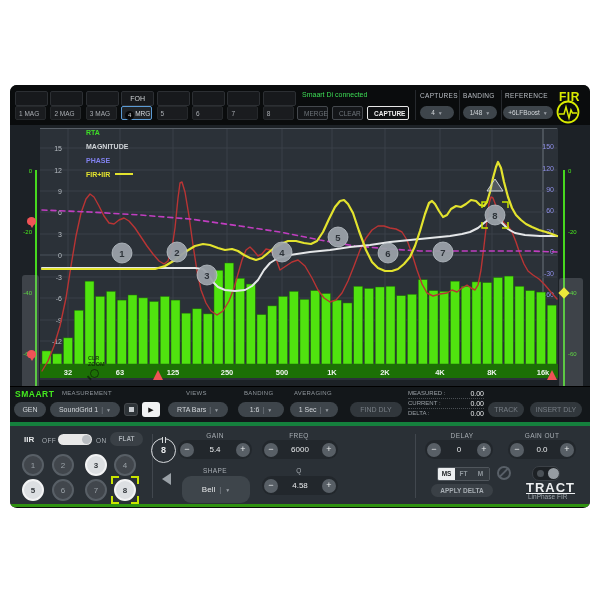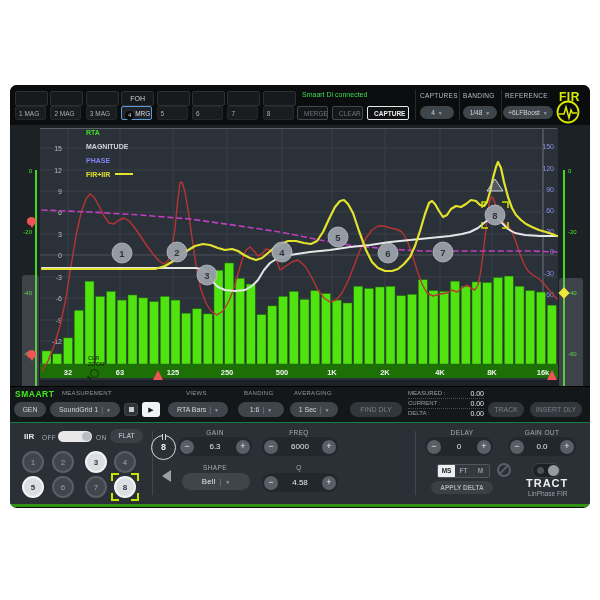--- a/index.html
+++ b/index.html
@@ -47,53 +47,53 @@
   .pill .arr{font-size:5px;color:#9aa0a6;}
   .pill .div{color:#7c838a;font-size:7px;}
   .sq-btn{position:absolute;top:16px;width:14px;height:13px;background:#2e3438;border-radius:3px;border:1px solid #44484c;box-sizing:border-box;}
   .sq-btn .stop{width:5px;height:5px;background:#c7ccd0;margin:2.5px auto;}
   .play-btn{position:absolute;top:15px;width:18px;height:15px;background:#f0f2f3;border-radius:3px;color:#111;font-size:7px;text-align:center;line-height:15px;}
   .meas-block{position:absolute;left:398px;top:2px;width:76px;}
   .meas-row{display:flex;justify-content:space-between;font-size:6px;color:#9aa0a6;border-bottom:1px dotted #4a4f54;padding:1px 0;}
   .meas-row .val{color:#e8eaec;font-size:7px;}
   .meas-row:last-child{border-bottom:none;}
   
-  .panel{position:absolute;left:0;top:337px;width:580px;height:81px;background:#2a3036;border-top:1px solid #15803d;}
+  .panel{position:absolute;left:0;top:337px;width:580px;height:81px;background:#2a3036;border-top:4px solid #15803d;}
   .panel .vdiv{position:absolute;top:8px;width:1px;height:64px;background:#41474e;}
   .p-label{position:absolute;font-size:6.5px;color:#a7adb3;letter-spacing:.4px;}
   .iir-label{position:absolute;left:14px;top:9px;font-size:8px;font-weight:bold;color:#e6e8ea;}
   .toggle{position:absolute;left:48px;top:8px;width:34px;height:11px;border-radius:6px;background:#e8e8e8;}
   .toggle .knob{position:absolute;right:1px;top:1px;width:9px;height:9px;border-radius:50%;background:#b9bdc1;}
   .flat-btn{position:absolute;left:100px;top:6px;width:33px;height:14px;border-radius:8px;background:#3a4046;color:#a7adb3;font-size:6.5px;font-weight:bold;text-align:center;line-height:14px;}
   .band-btn{position:absolute;width:22px;height:22px;border-radius:50%;box-sizing:border-box;font-size:8px;text-align:center;line-height:19px;}
   .band-btn.off{background:#41464c;border:2px solid #585f66;color:#9aa1a7;}
   .band-btn.on{background:#dcdfe2;border:2px solid #f2f3f4;color:#33383d;font-weight:bold;}
   .bracket{position:absolute;width:28px;height:28px;}
   .bracket i{position:absolute;width:6px;height:6px;border:0 solid #c9e400;}
   .bracket i:nth-child(1){left:0;top:0;border-left-width:2px;border-top-width:2px;}
   .bracket i:nth-child(2){right:0;top:0;border-right-width:2px;border-top-width:2px;}
   .bracket i:nth-child(3){left:0;bottom:0;border-left-width:2px;border-bottom-width:2px;}
   .bracket i:nth-child(4){right:0;bottom:0;border-right-width:2px;border-bottom-width:2px;}
   .power-btn{position:absolute;left:141px;top:12px;width:25px;height:25px;border-radius:50%;border:1.5px solid #d6d9dc;box-sizing:border-box;color:#eceef0;font-size:9px;font-weight:bold;text-align:center;line-height:22px;}
   .power-btn:after{content:"";position:absolute;left:10px;top:-2px;width:2px;height:6px;background:#2a3036;border-left:1px solid #d6d9dc;border-right:1px solid #d6d9dc;}
   .stepper{position:absolute;height:19px;border-radius:10px;background:#22272c;display:flex;align-items:center;justify-content:space-between;padding:0 2px;box-sizing:border-box;}
   .stepper .pm{width:14px;height:14px;border-radius:50%;background:#585f66;color:#e8eaec;font-size:9px;text-align:center;line-height:13px;}
   .stepper .val{flex:1;text-align:center;color:#e8eaec;font-size:8px;}
-  .shape-dd{position:absolute;height:17px;border-radius:9px;background:#3e454b;color:#e4e6e8;font-size:8px;display:flex;align-items:center;justify-content:center;gap:4px;}
+  .shape-dd{position:absolute;height:27px;border-radius:9px;background:#3e454b;color:#e4e6e8;font-size:8px;display:flex;align-items:center;justify-content:center;gap:4px;}
   .shape-dd .arr{font-size:5px;color:#9aa0a6;}
   .speaker{position:absolute;width:0;height:0;border-top:6px solid transparent;border-bottom:6px solid transparent;border-right:9px solid #9aa1a7;}
   .seg{position:absolute;display:flex;border:1px solid #50565c;border-radius:2px;overflow:hidden;}
   .seg div{width:17px;height:12px;font-size:6.5px;text-align:center;line-height:12px;color:#8f969c;background:#33393f;font-weight:bold;}
   .seg div.sel{background:#eceef0;color:#1c1f22;}
   .nullsign{position:absolute;width:14px;height:14px;border:2px solid #596068;border-radius:50%;box-sizing:border-box;}
   .nullsign:after{content:"";position:absolute;left:4px;top:-2px;width:2px;height:13px;background:#596068;transform:rotate(45deg);}
   .mini-toggle{position:absolute;width:26px;height:13px;border-radius:7px;background:#1d2125;border:1px solid #3c4147;}
   .mini-toggle .knob{position:absolute;right:0px;top:0.5px;width:11px;height:11px;border-radius:50%;background:#969ca2;}
   .mini-toggle .knob2{position:absolute;left:4px;top:2.5px;width:7px;height:7px;border-radius:50%;background:#4a5056;}
-  .tract{position:absolute;font-size:11px;font-weight:bold;color:#eceef0;letter-spacing:1px;}
+  .tract{position:absolute;font-size:13px;font-weight:bold;color:#eceef0;letter-spacing:1px;text-decoration:underline;}
   .tract-sub{position:absolute;font-size:6.5px;color:#9aa1a7;}
   .apply-btn{position:absolute;width:62px;height:13px;border-radius:7px;background:#3a4046;color:#a7adb3;font-size:6.5px;font-weight:bold;text-align:center;line-height:13px;}
   .bottom-line{position:absolute;left:0;top:419px;width:580px;height:3px;background:#2f9210;}
 </style>
 </head>
 <body>
 
 <div class="window">
 
   <div class="topbar">
@@ -423,21 +423,21 @@
           <i></i>
           <i></i>
         </div>
       </div>
     <div class="vdiv" style="left:142px;"></div>
 
     <div class="power-btn">8</div>
     <div class="p-label" style="left:180px;top:6px;width:50px;text-align:center;">GAIN</div>
     <div class="stepper" style="left:168px;top:14px;width:74px;">
       <span class="pm">−</span>
-        <span class="val">6.3</span>
+        <span class="val">5.4</span>
         <span class="pm">+</span>
     </div>
     <div class="p-label" style="left:264px;top:6px;width:50px;text-align:center;">FREQ</div>
     <div class="stepper" style="left:252px;top:14px;width:76px;">
       <span class="pm">−</span>
         <span class="val">6000</span>
         <span class="pm">+</span>
     </div>
     <div class="speaker" style="left:152px;top:47px;"></div>
     <div class="p-label" style="left:180px;top:41px;width:50px;text-align:center;">SHAPE</div>

